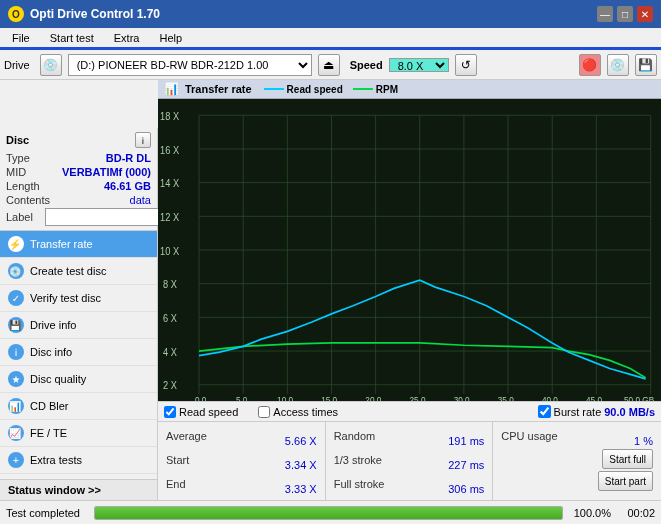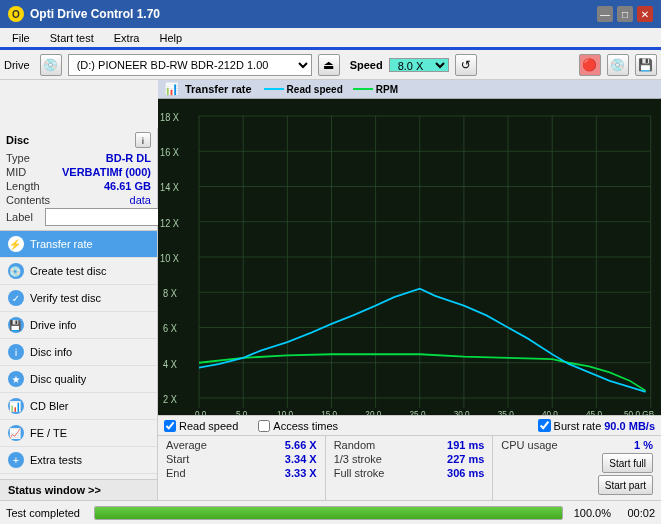--- a/index.html
+++ b/index.html
@@ -325,21 +325,21 @@
     }
     .stats-col:last-child { border-right: none; }
     .stat-row {
       display: flex;
       justify-content: space-between;
       align-items: center;
       margin-bottom: 2px;
       font-size: 11px;
     }
     .stat-key { color: #333; }
-    .stat-value { color: #0000cc; font-weight: bold; }
+    .stat-value { color: #0000cc; font-weight: normal; margin-top: 10px; }
     .start-btn {
       height: 20px;
       font-size: 10px;
       border: 1px solid #999;
       background: linear-gradient(#fff, #ddd);
       cursor: pointer;
       padding: 0 6px;
       border-radius: 2px;
       white-space: nowrap;
     }

